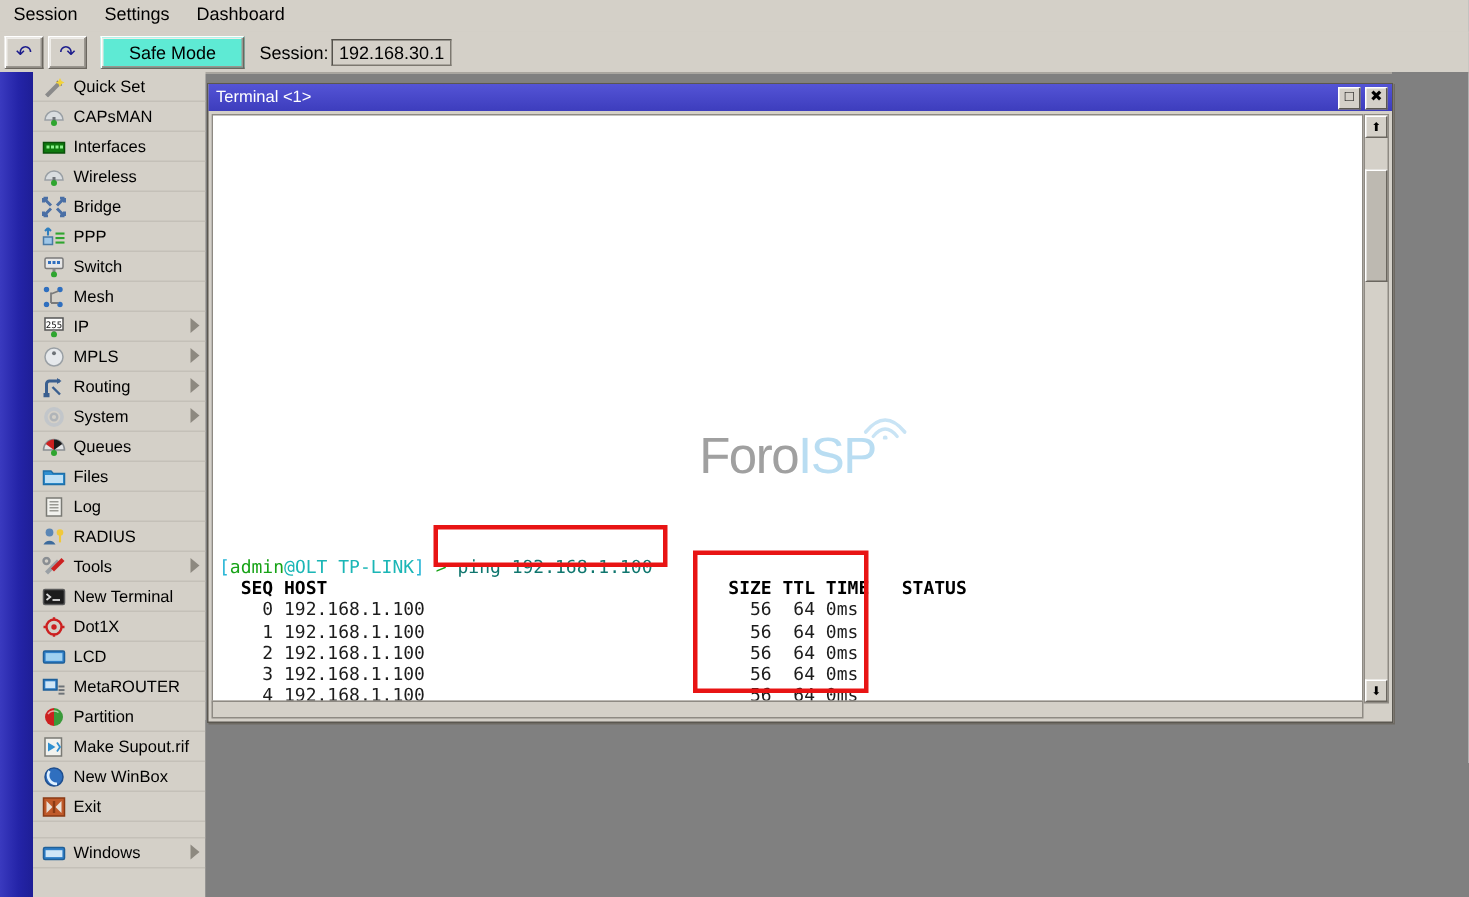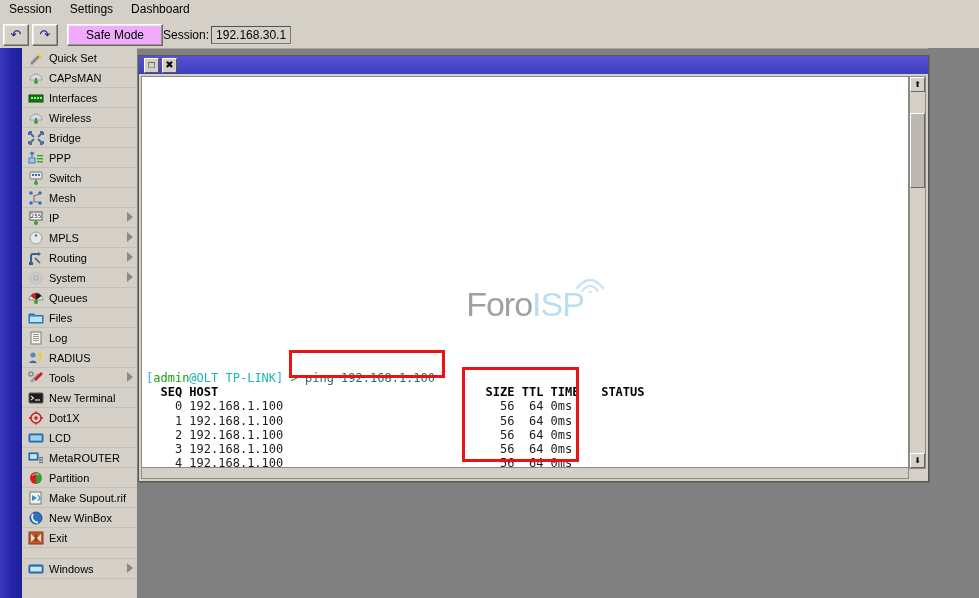--- a/index.html
+++ b/index.html
@@ -28,22 +28,22 @@
   }
   .tbtn{
     width:24px;height:20px;margin-right:3px;
     background:#d4d0c8;border:1px solid #fff;
     border-right-color:#6a665f;border-bottom-color:#6a665f;
     box-shadow:inset -1px -1px 0 #9a968f, inset 1px 1px 0 #efede9;
     display:flex;align-items:center;justify-content:center;
     color:#1a1a8c;font-size:13px;line-height:1;cursor:pointer;
   }
   .safemode{
-    height:20px;min-width:78px;margin-left:6px;
-    background:#f0abfc;border:1px solid #fff;
+    height:20px;min-width:78px;margin-left:6px;margin-right:10px;
+    background:#5eead4;border:1px solid #fff;
     border-right-color:#6a665f;border-bottom-color:#6a665f;
     box-shadow:inset -1px -1px 0 #9a968f, inset 1px 1px 0 #efede9;
     display:flex;align-items:center;justify-content:center;
     font-size:12px;cursor:pointer;padding:0 8px;
   }
   .sesslabel{font-size:12px;margin-right:2px;}
   .sessval{
     height:16px;min-width:70px;background:#d4d0c8;
     border:1px solid #7c7870;border-top-color:#55524c;border-left-color:#55524c;
     display:flex;align-items:center;padding:0 4px;font-size:12px;
@@ -463,20 +463,21 @@
         <span class="marrow"></span>
       </div>
     </div>
 
   <div class="desk"></div>
   <div class="desk2"></div>
 
   <div class="term">
 
     <div class="term-title">
+      <div class="ttl">Terminal &lt;1&gt;</div>
       <div class="tbox">□</div>
       <div class="tbox">✖</div>
     </div>
 
     <div class="term-body">
       <div class="term-inner">
 
         <div class="watermark">
           <svg class="wm-arc" viewBox="0 0 34 20">
             <path d="M4 15 Q17 -1 30 15" stroke="#c9e4f5" stroke-width="2.4" fill="none" stroke-linecap="round"></path>

